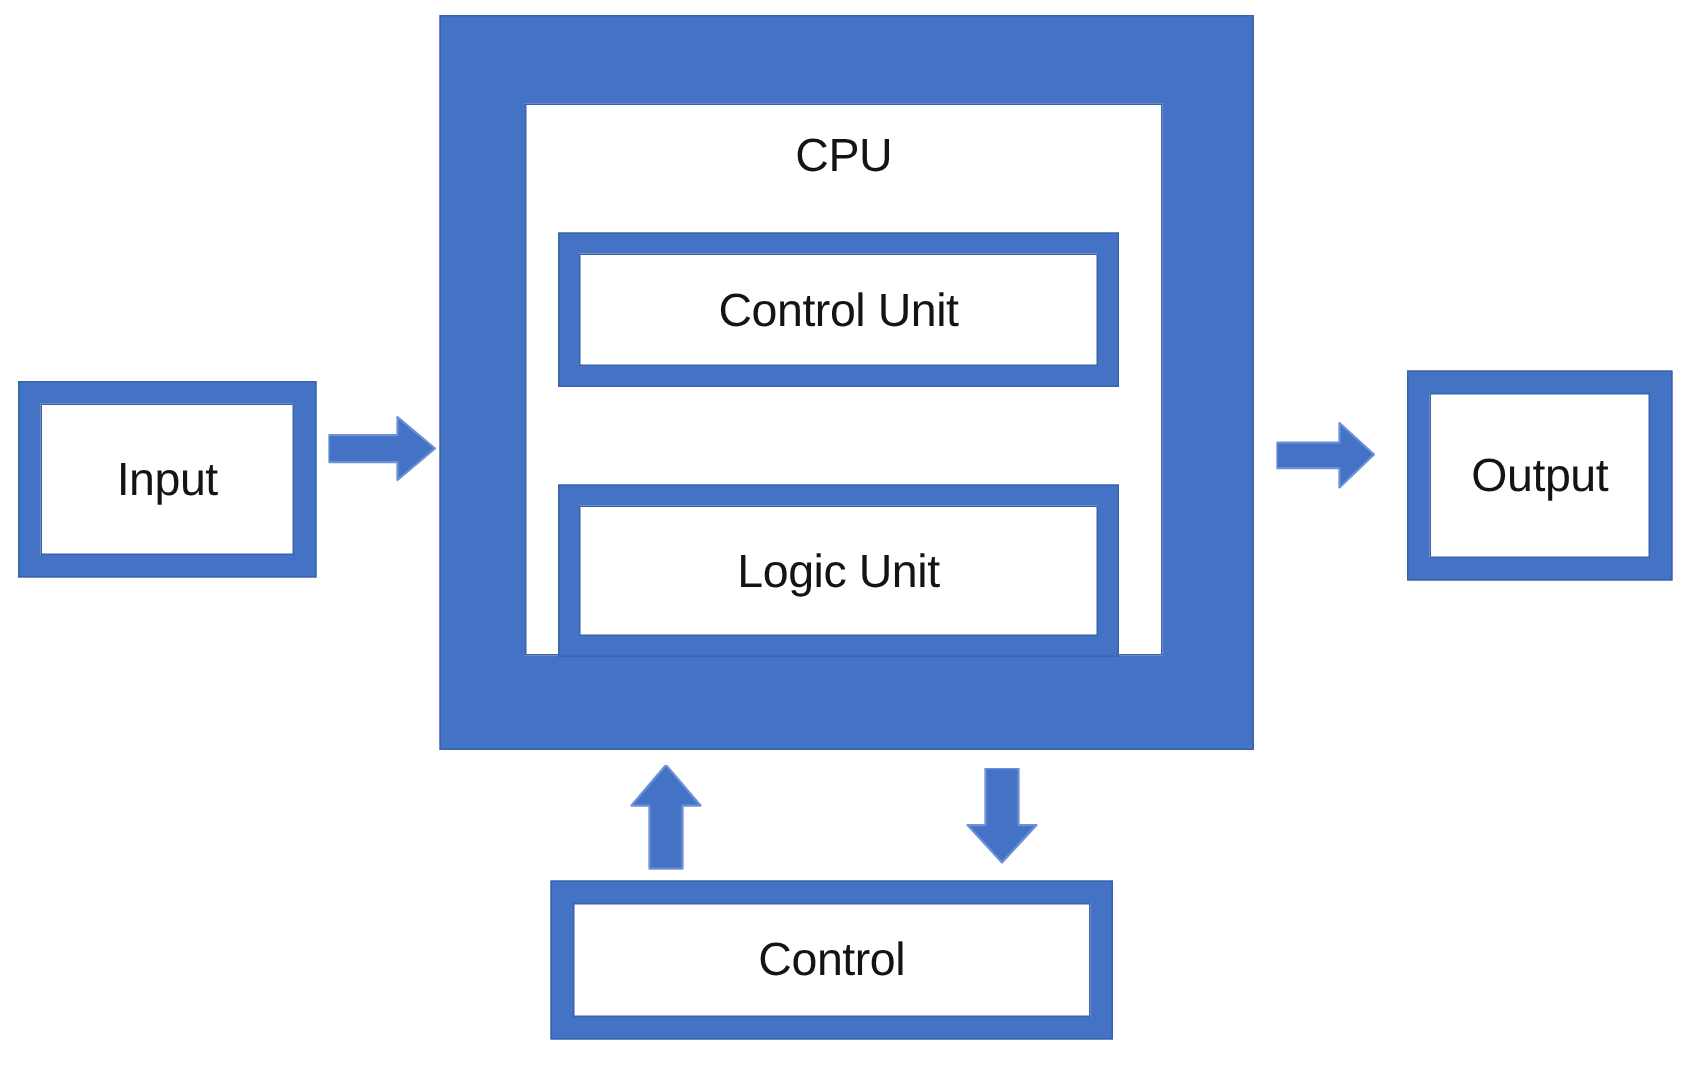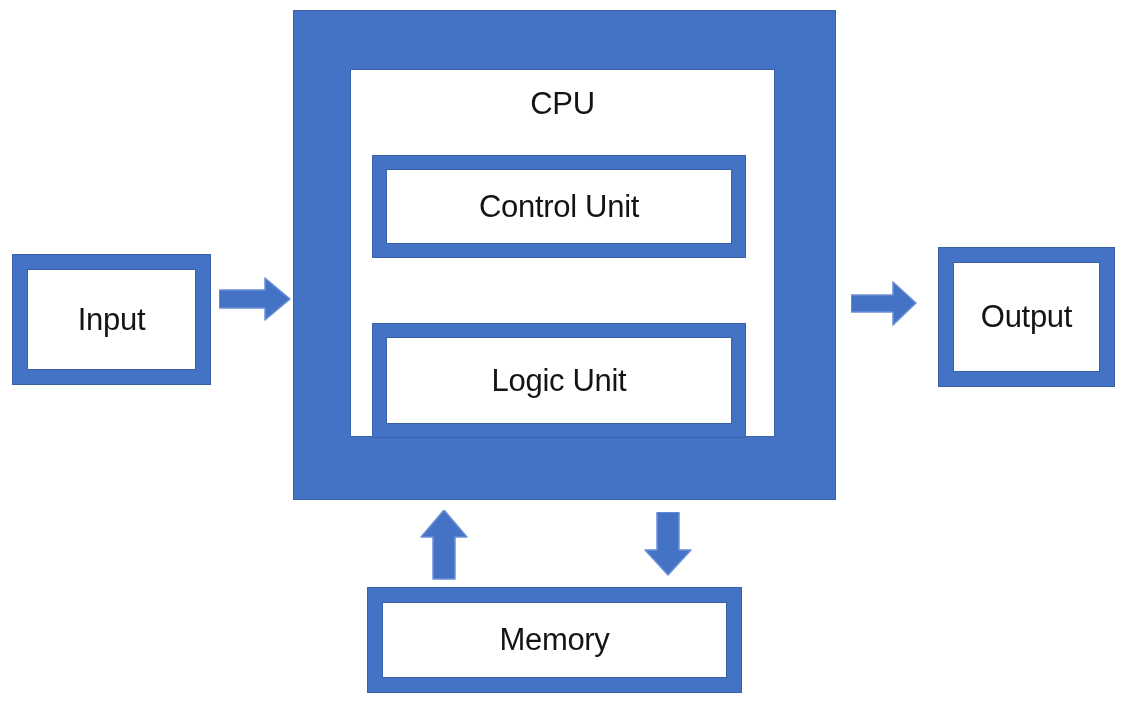--- a/index.html
+++ b/index.html
@@ -146,17 +146,17 @@
   </div>
 
   <div class="arrow" id="arrow-cpu-memory">
     <svg width="48" height="64" viewBox="0 0 48 64" preserveAspectRatio="none">
       <polygon points="13,0 35,0 35,38 47,38 24,63 1,38 13,38"></polygon>
     </svg>
   </div>
 
   <div class="framed frame14" id="memory-box">
     <div class="core">
-      <span class="node-label">Memory</span>
+      <span class="node-label">Control</span>
     </div>
   </div>
 
 </div>
 
 </body></html>

